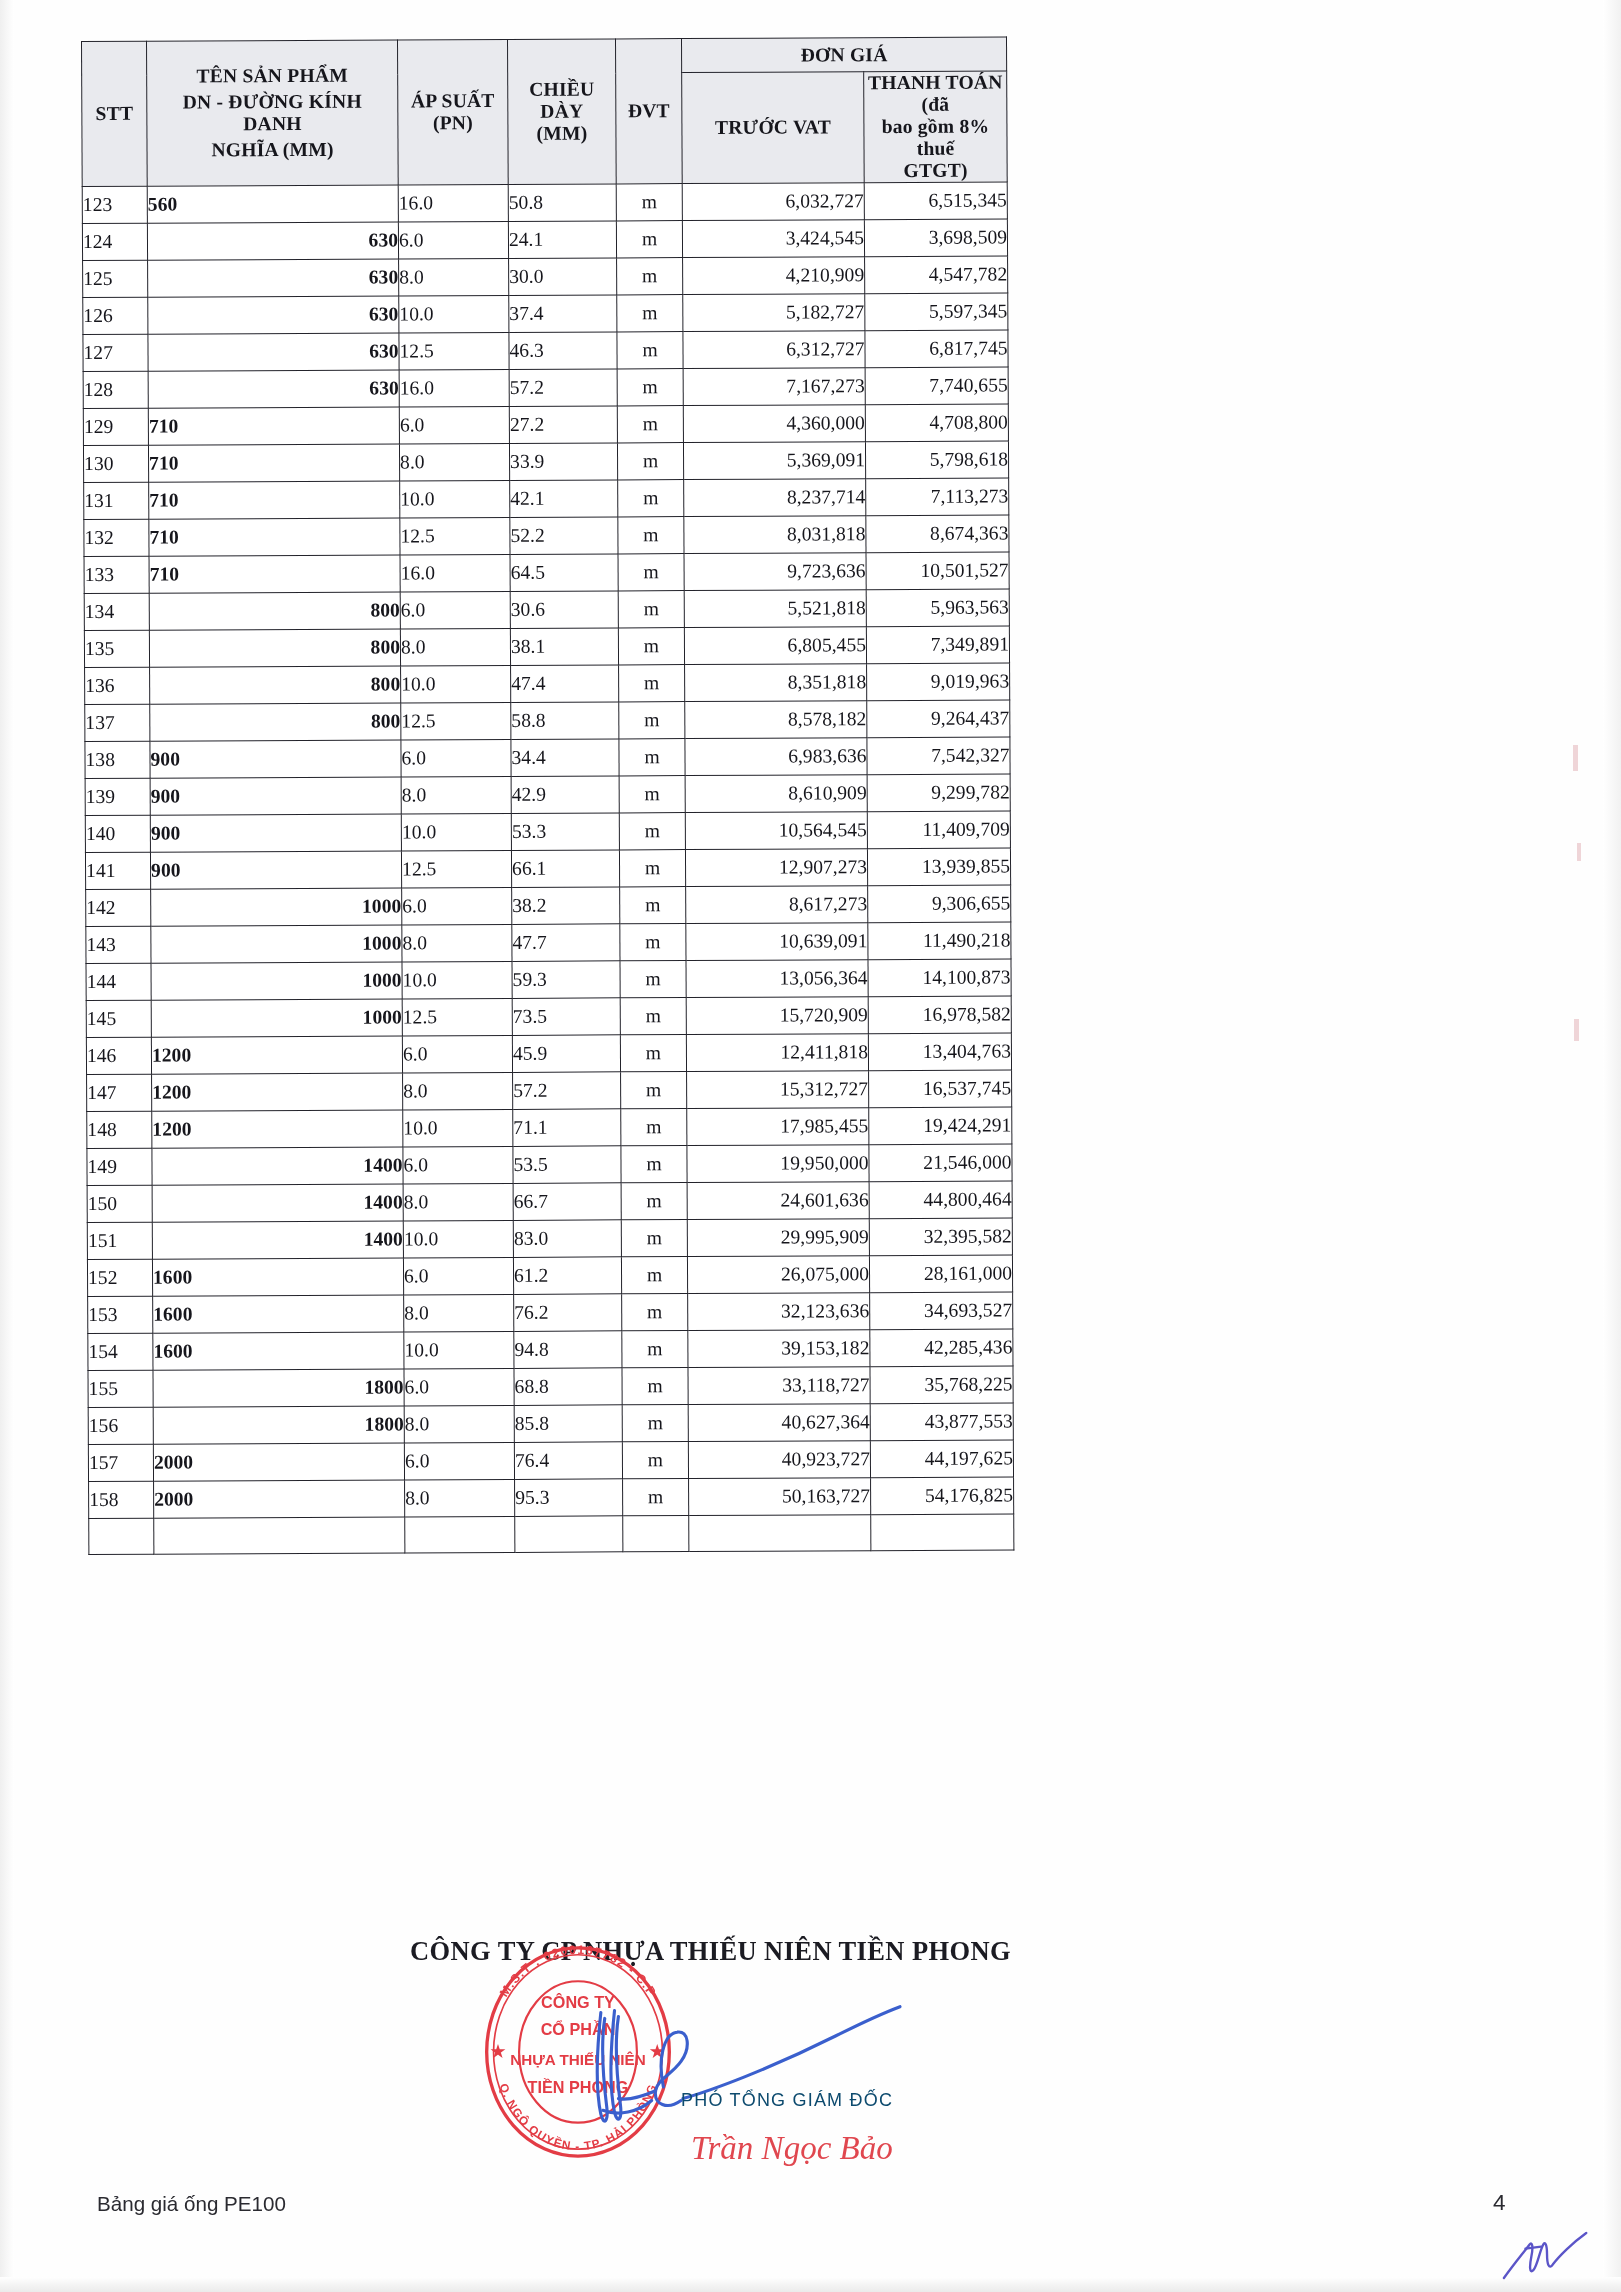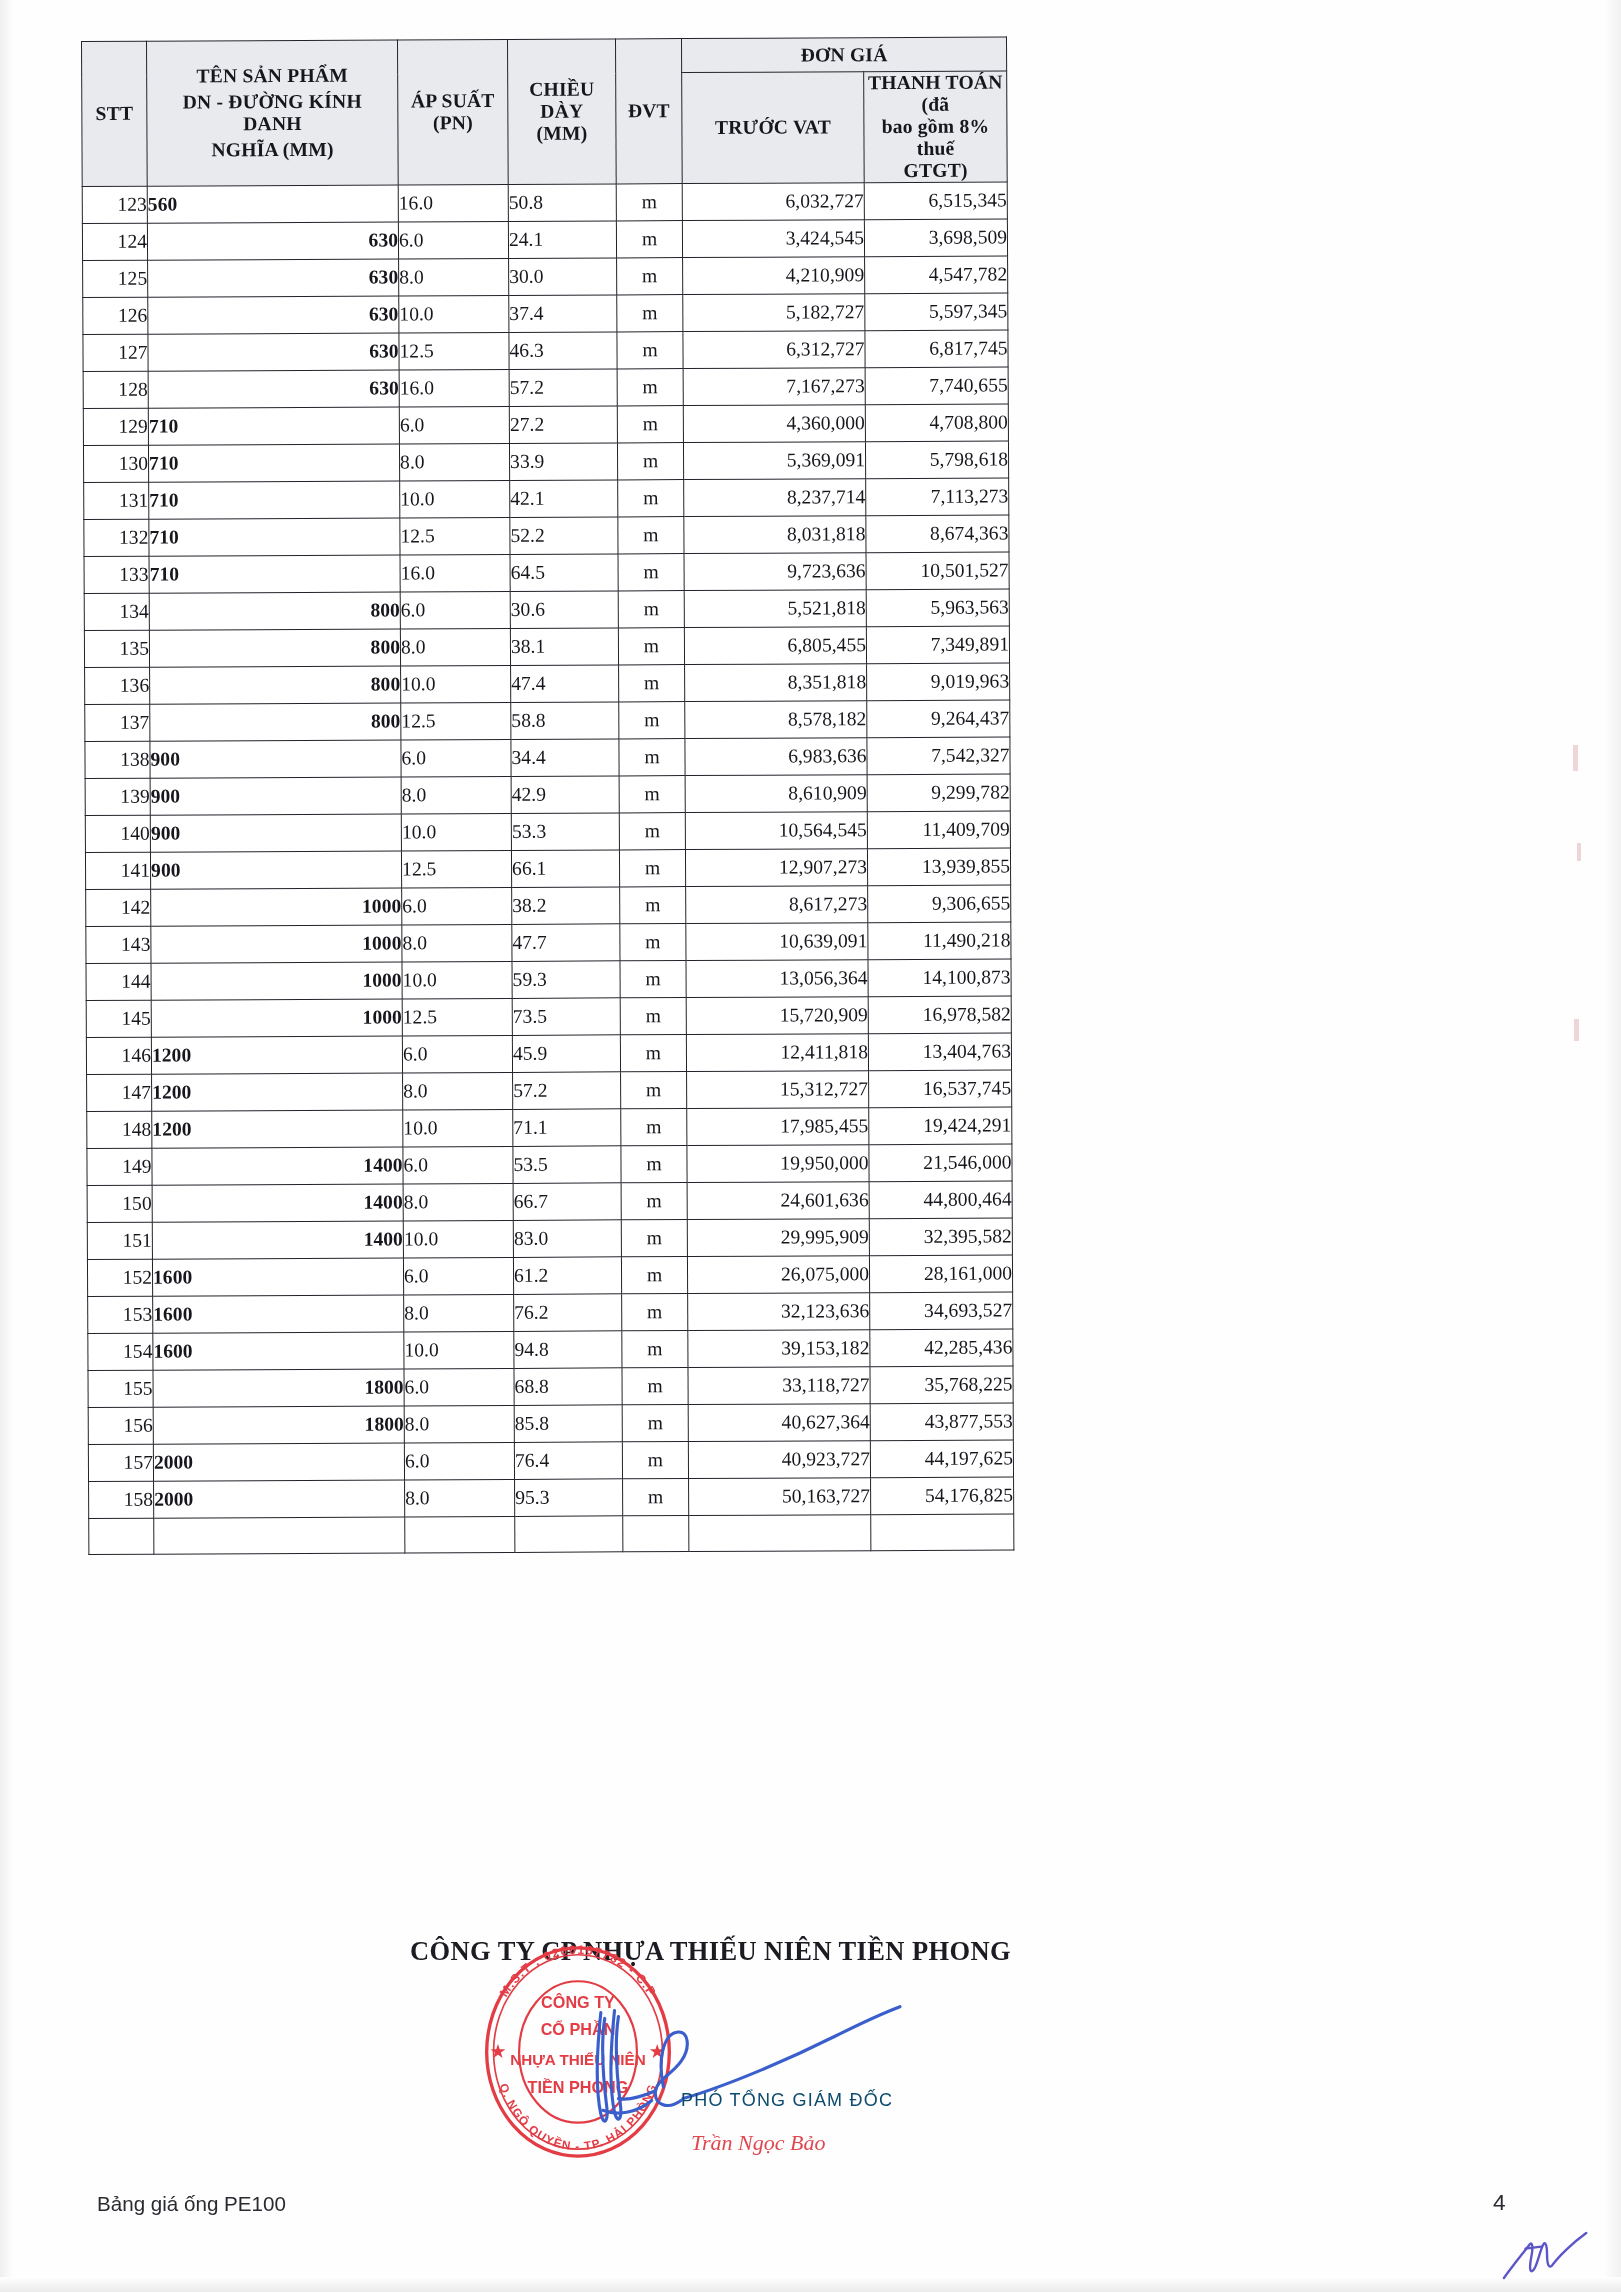--- a/index.html
+++ b/index.html
@@ -83,21 +83,21 @@
 
   col.c-stt   { width: 65px; }
   col.c-name  { width: 251px; }
   col.c-press { width: 110px; }
   col.c-thick { width: 108px; }
   col.c-unit  { width: 66px; }
   col.c-pre   { width: 182px; }
   col.c-post  { width: 143px; }
 
   tbody td { height: 36px; background: #ffffff; }
-  td.stt   { text-align: right; font-size: 20.6px; }
+  td.stt   { text-align: left; font-size: 20.6px; }
   td.name  { font-weight: bold; font-size: 20.6px; padding: 0 5.9px; }
   td.name.left  { text-align: left; }
   td.name.right { text-align: right; }
   td.press { text-align: left; font-size: 20.6px; }
   td.thick { text-align: left; font-size: 20.6px; }
   td.unit  { text-align: center; font-size: 19.6px; }
   td.money { text-align: right; font-size: 20.6px; padding-right: 10.8px; }
   tr.blank td { height: 35px; }
 
   
@@ -141,21 +141,21 @@
     font-weight: normal;
     color: #0c4a6e;
     letter-spacing: 1.2px;
     font-family: "Liberation Sans", sans-serif;
     white-space: nowrap;
   }
   .name-red {
     position: absolute;
     left: 691px;
     top: 194px;
-    font-size: 22px;
+    font-size: 33px;
     color: #e0474f;
     font-style: italic;
     font-family: "Liberation Serif", serif;
     white-space: nowrap;
   }
 
   .doc-footer-label {
     position: absolute;
     left: 97px;
     top: 2192px;

